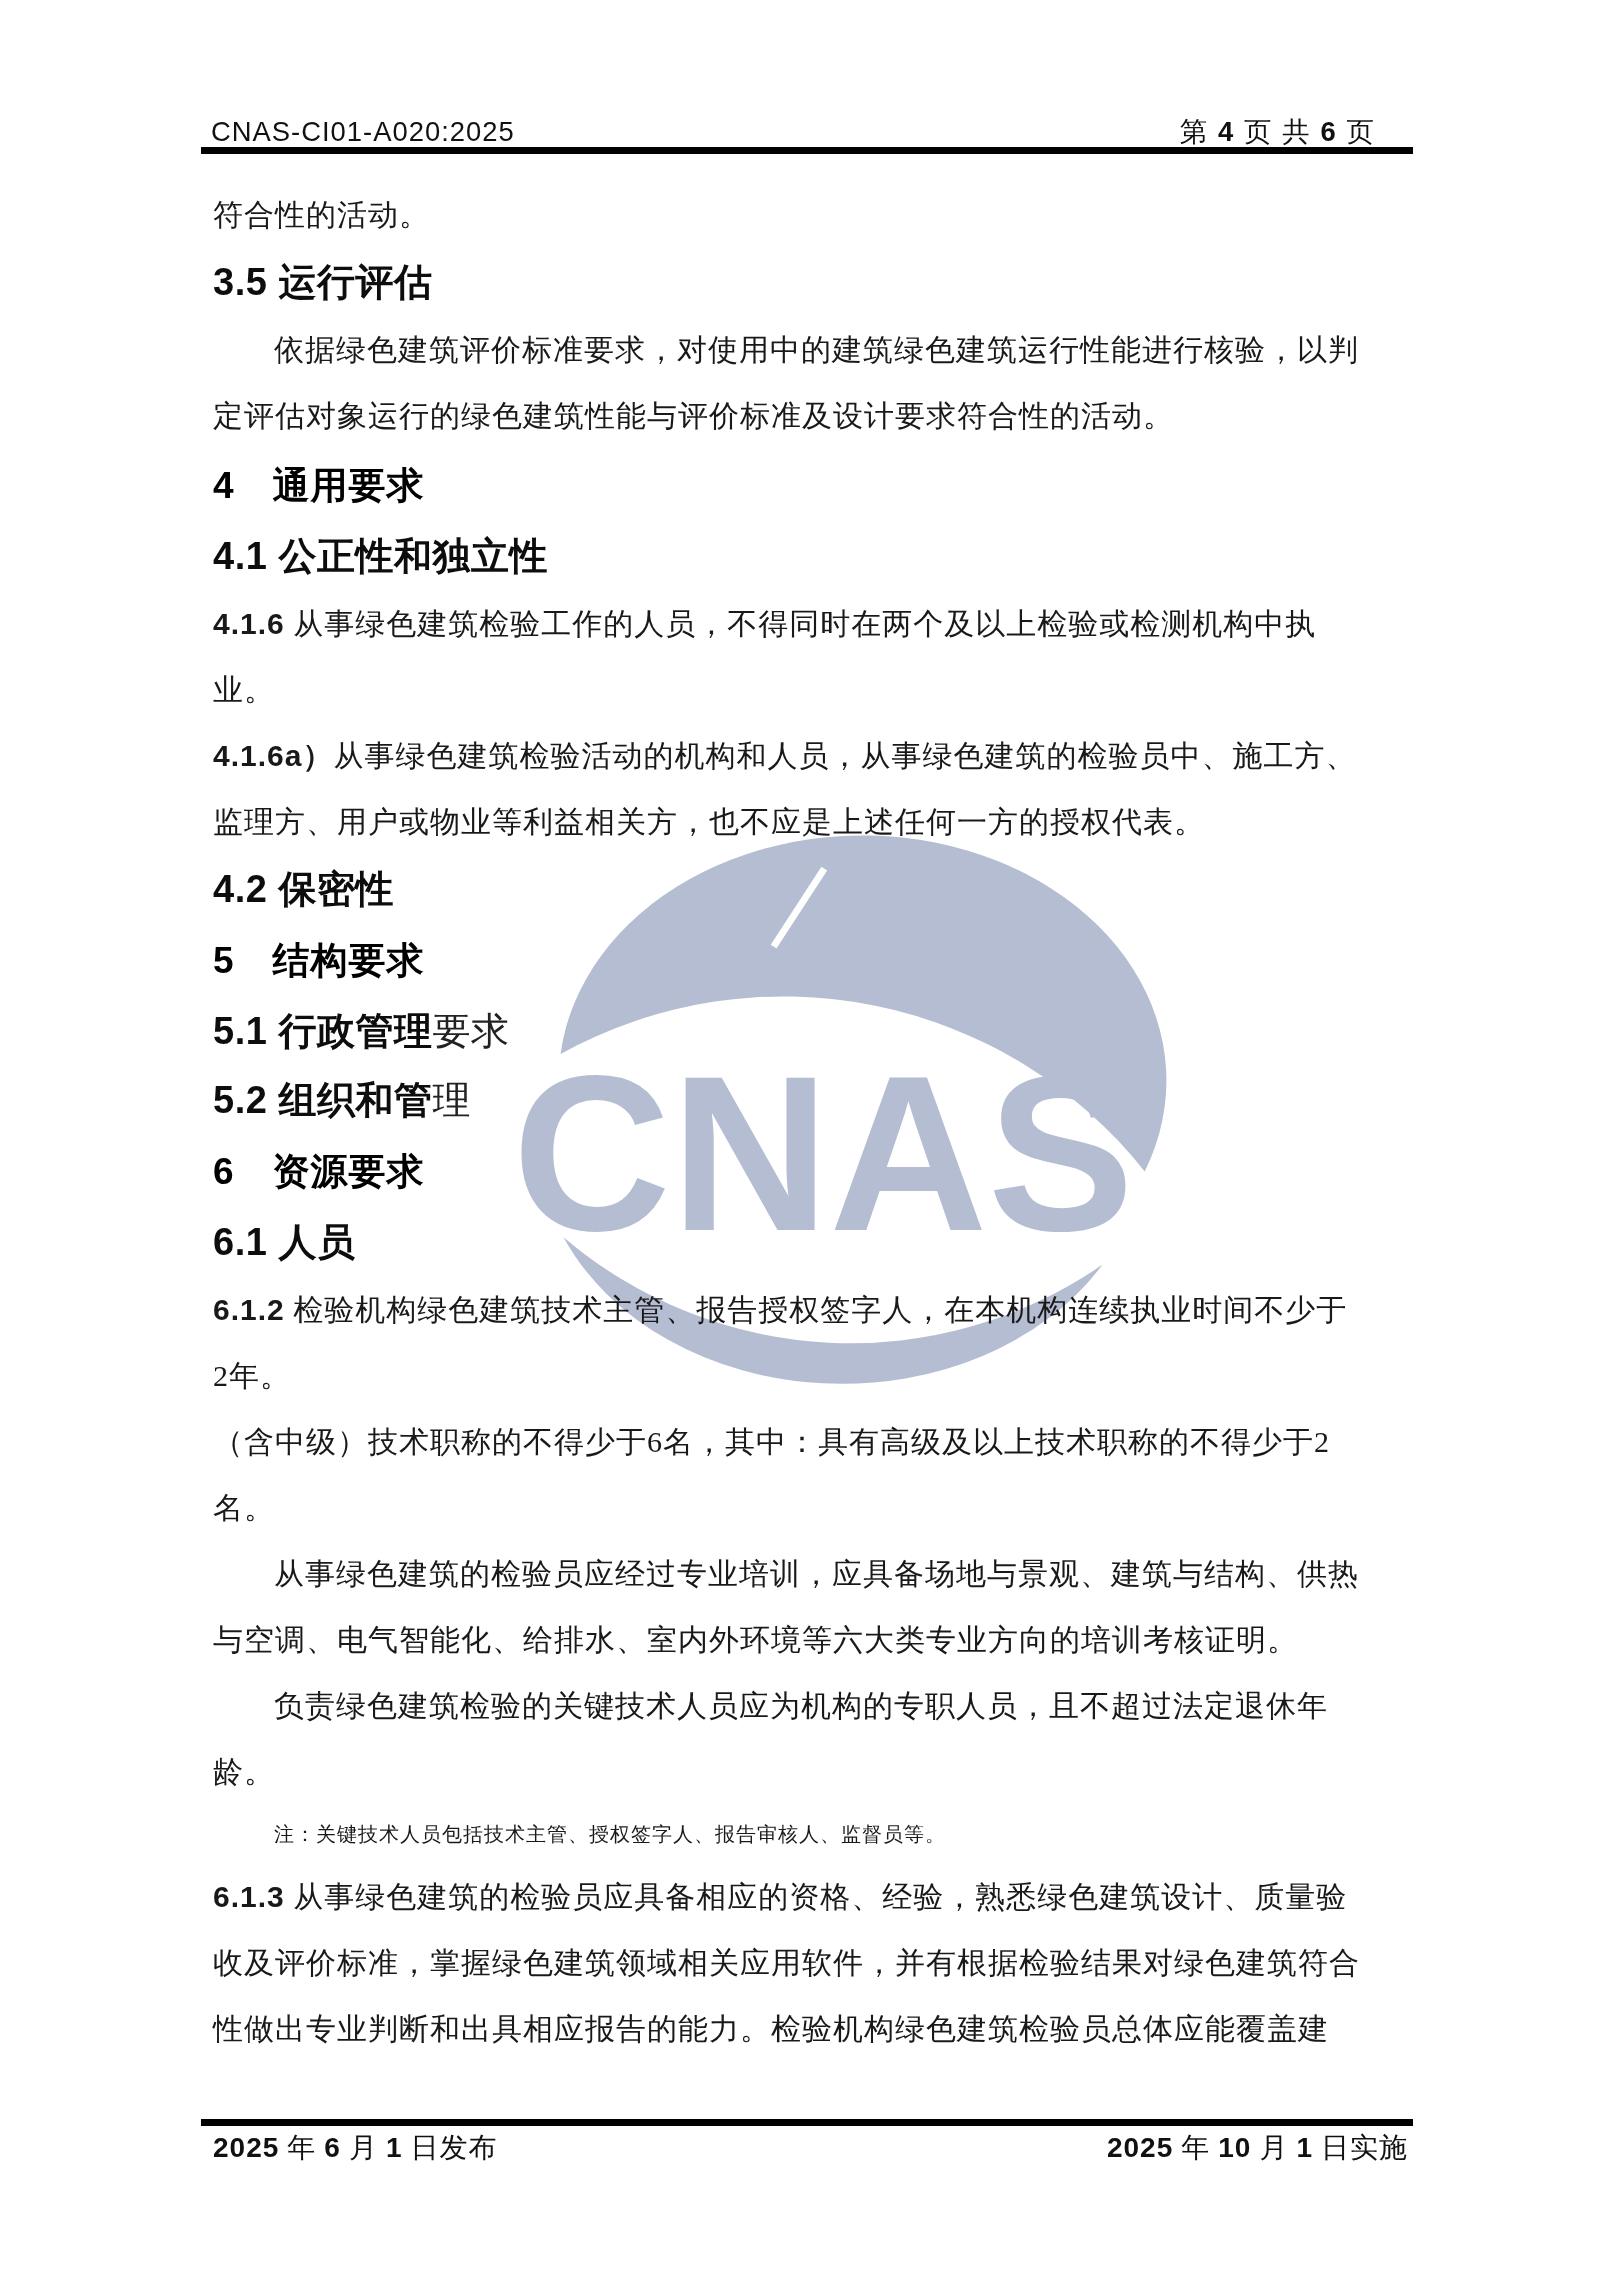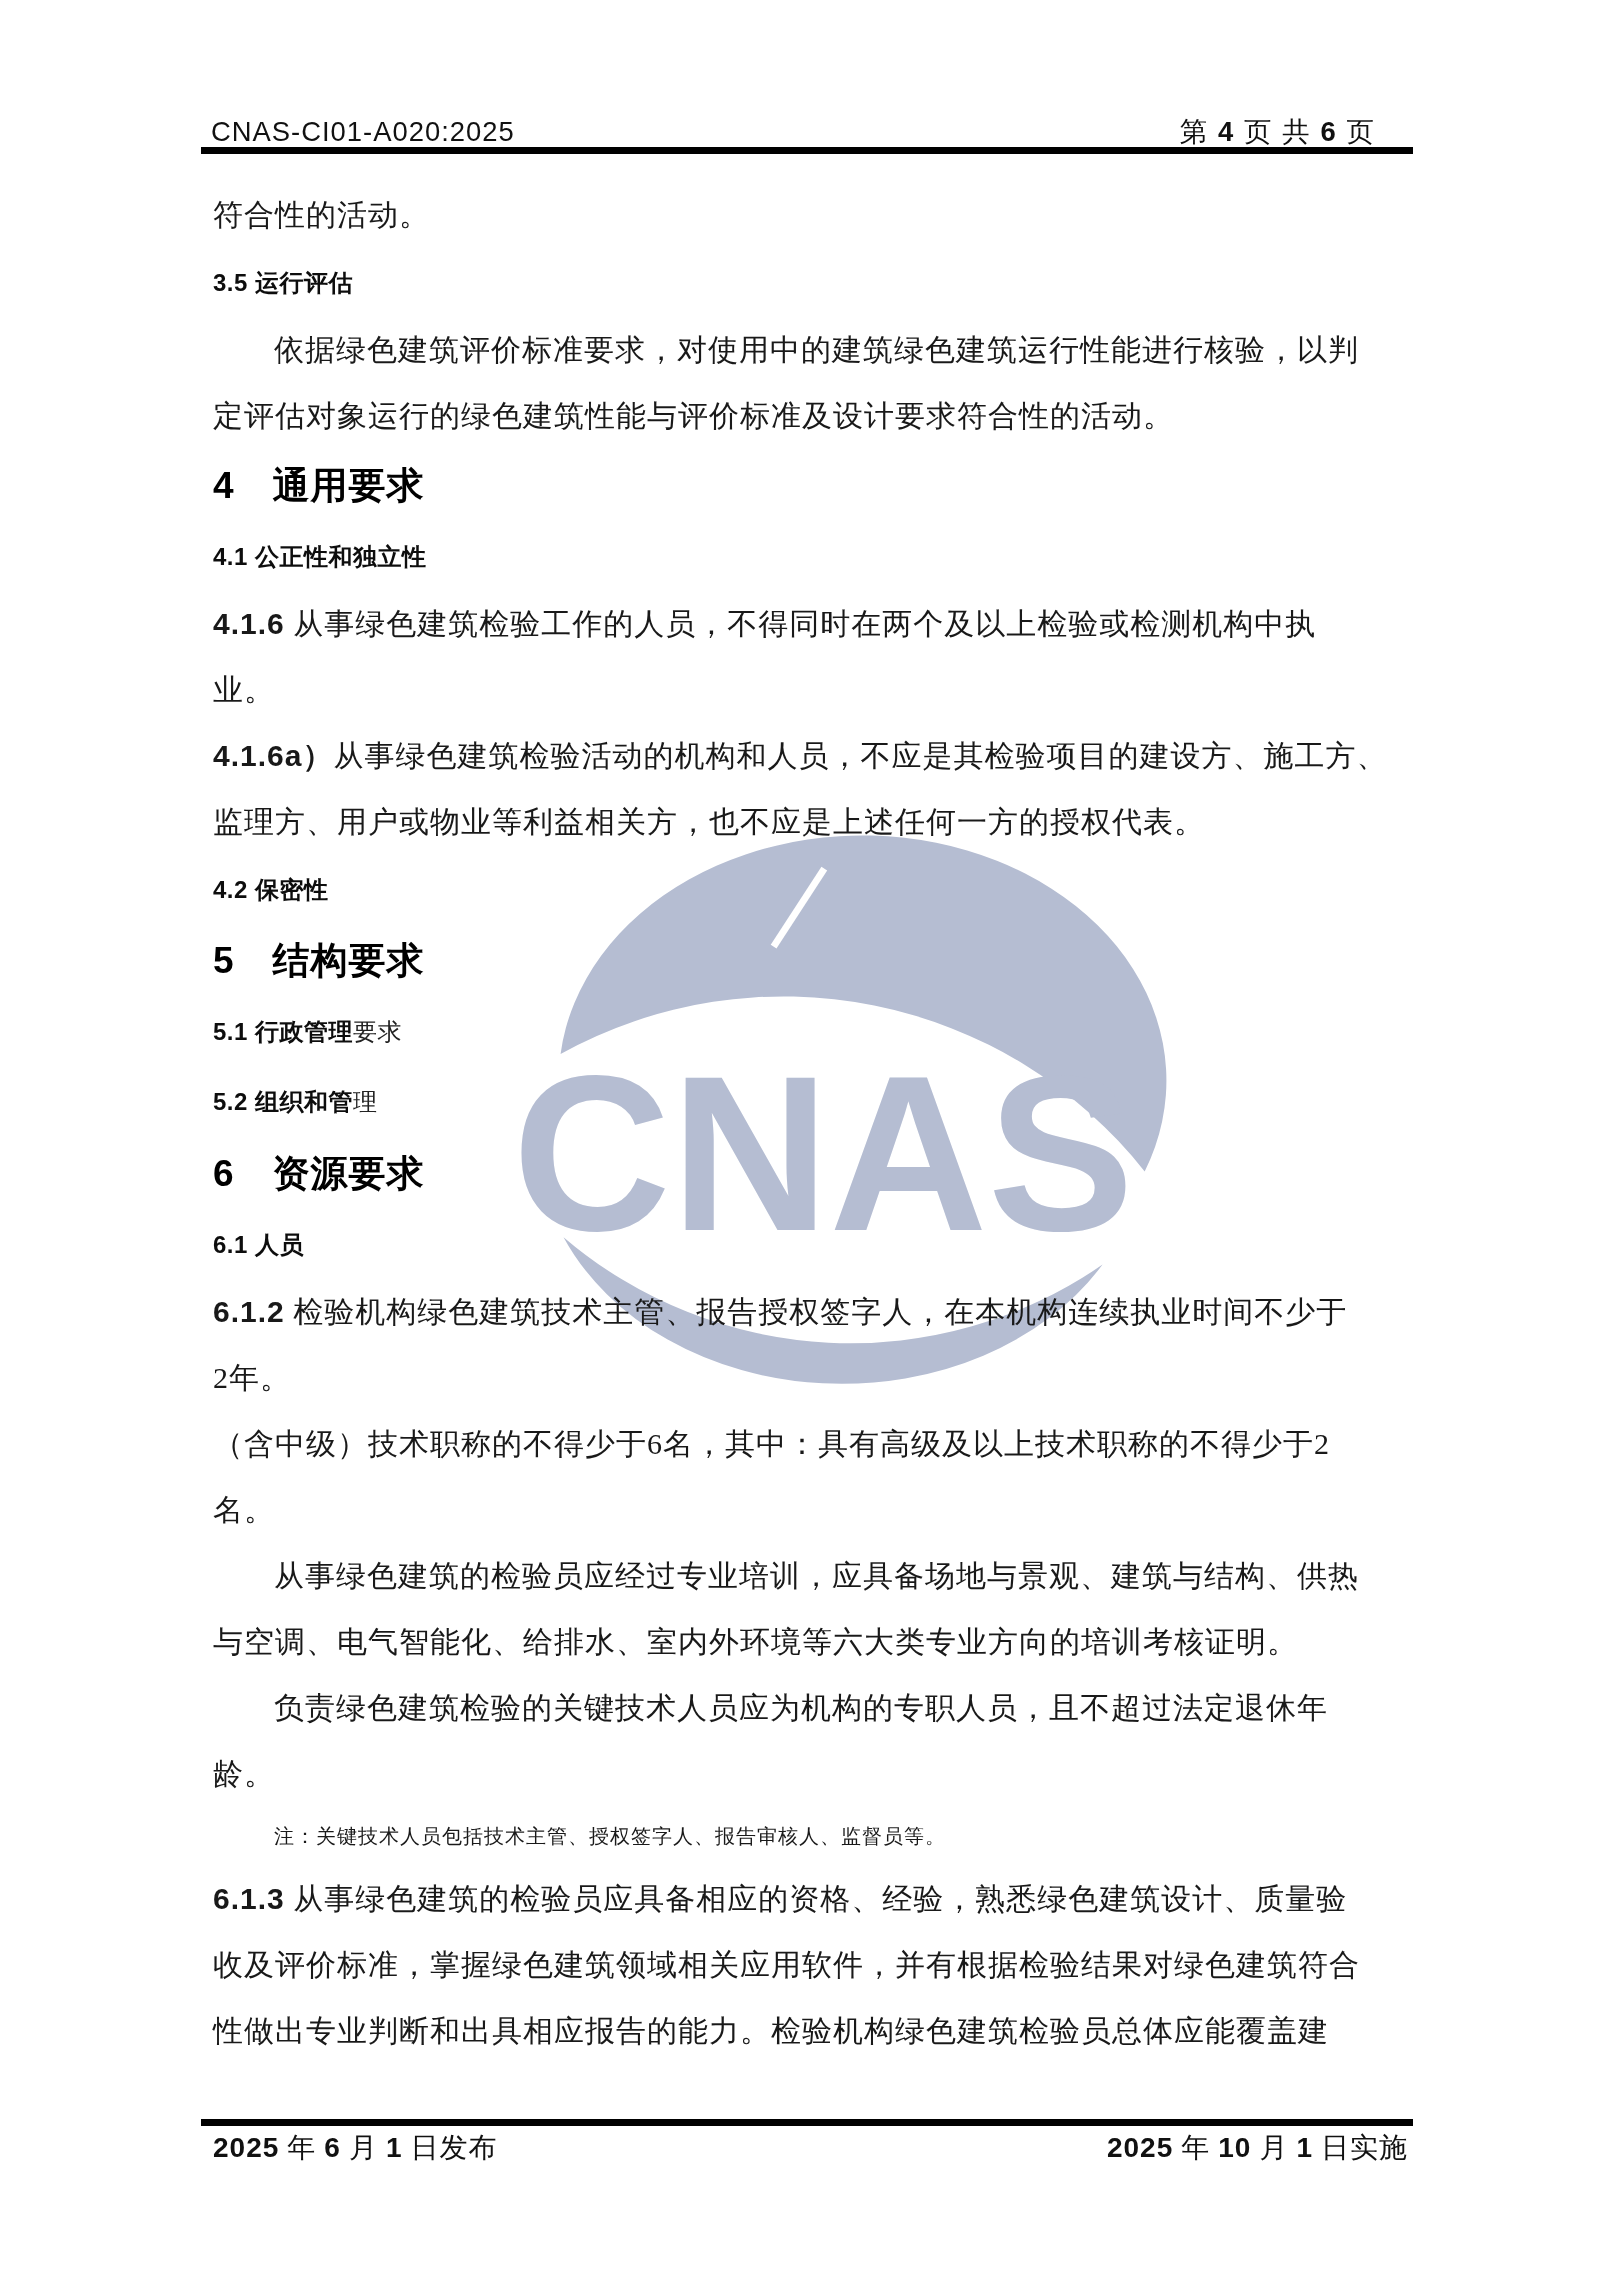--- a/index.html
+++ b/index.html
@@ -9,21 +9,21 @@
   .page-header{position:absolute;left:211px;right:211px;top:114px;height:35px;z-index:2;font-size:27.4px;text-align:center;}
   .doc-code{position:absolute;left:0;top:2px;font-family:"Liberation Sans","DejaVu Sans",sans-serif;
             font-size:27.4px;letter-spacing:1px;color:#111;}
   .page-label{position:absolute;right:34px;top:0;font-size:27.4px;color:#111;letter-spacing:2px;}
   .rule{position:absolute;left:201px;width:1212px;background:#000;z-index:2;}
   .rule-top{top:147px;height:6.9px;}
   .rule-bottom{top:2119px;height:6.9px;}
   .content{position:absolute;left:213px;top:182px;width:1206px;z-index:1;}
   .row{font-size:30px;line-height:66px;letter-spacing:1px;white-space:nowrap;
        font-family:"Liberation Serif","DejaVu Serif",serif;}
-  .row.h2{font-size:24px;line-height:69px;font-weight:bold;letter-spacing:0.5px;
+  .row.h2{font-size:38px;line-height:69px;font-weight:bold;letter-spacing:0.5px;
           font-family:"Liberation Sans","DejaVu Sans",sans-serif;color:#0d0d0d;}
   .row.h1{font-size:37px;line-height:73px;font-weight:bold;
           font-family:"Liberation Sans","DejaVu Sans",sans-serif;color:#000000;}
   .row.note{font-size:20px;line-height:59px;}
   .row.indent{padding-left:61px;}
   .seg-b{font-family:"Liberation Sans","DejaVu Sans",sans-serif;font-weight:bold;}
   .seg-r{font-family:"Liberation Serif","DejaVu Serif",serif;font-weight:normal;color:#222;}
   .page-footer{position:absolute;left:213px;right:213px;top:2129px;z-index:2;
                display:flex;justify-content:space-between;font-size:28px;letter-spacing:1px;color:#111;}
 </style>
@@ -48,21 +48,21 @@
 
   <div class="content">
       <div class="row body"><span class="seg">符合性的活动。</span></div>
       <div class="row h2"><span class="seg">3.5 运行评估</span></div>
       <div class="row body indent"><span class="seg">依据绿色建筑评价标准要求，对使用中的建筑绿色建筑运行性能进行核验，以判</span></div>
       <div class="row body"><span class="seg">定评估对象运行的绿色建筑性能与评价标准及设计要求符合性的活动。</span></div>
       <div class="row h1"><span class="seg">4　通用要求</span></div>
       <div class="row h2"><span class="seg">4.1 公正性和独立性</span></div>
       <div class="row body"><span class="seg seg-b">4.1.6</span><span class="seg"> 从事绿色建筑检验工作的人员，不得同时在两个及以上检验或检测机构中执</span></div>
       <div class="row body"><span class="seg">业。</span></div>
-      <div class="row body"><span class="seg seg-b">4.1.6a）</span><span class="seg">从事绿色建筑检验活动的机构和人员，不应是其检验项目的建设方、施工方、</span></div>
+      <div class="row body"><span class="seg seg-b">4.1.6a）</span><span class="seg">从事绿色建筑检验活动的机构和人员，从事绿色建筑的检验员中、施工方、</span></div>
       <div class="row body"><span class="seg">监理方、用户或物业等利益相关方，也不应是上述任何一方的授权代表。</span></div>
       <div class="row h2"><span class="seg">4.2 保密性</span></div>
       <div class="row h1"><span class="seg">5　结构要求</span></div>
       <div class="row h2"><span class="seg">5.1 行政管理</span><span class="seg seg-r">要求</span></div>
       <div class="row h2"><span class="seg">5.2 组织和管</span><span class="seg seg-r">理</span></div>
       <div class="row h1"><span class="seg">6　资源要求</span></div>
       <div class="row h2"><span class="seg">6.1 人员</span></div>
       <div class="row body"><span class="seg seg-b">6.1.2</span><span class="seg"> 检验机构绿色建筑技术主管、报告授权签字人，在本机构连续执业时间不少于</span></div>
       <div class="row body"><span class="seg">2年。</span></div>
       <div class="row body"><span class="seg">（含中级）技术职称的不得少于6名，其中：具有高级及以上技术职称的不得少于2</span></div>

